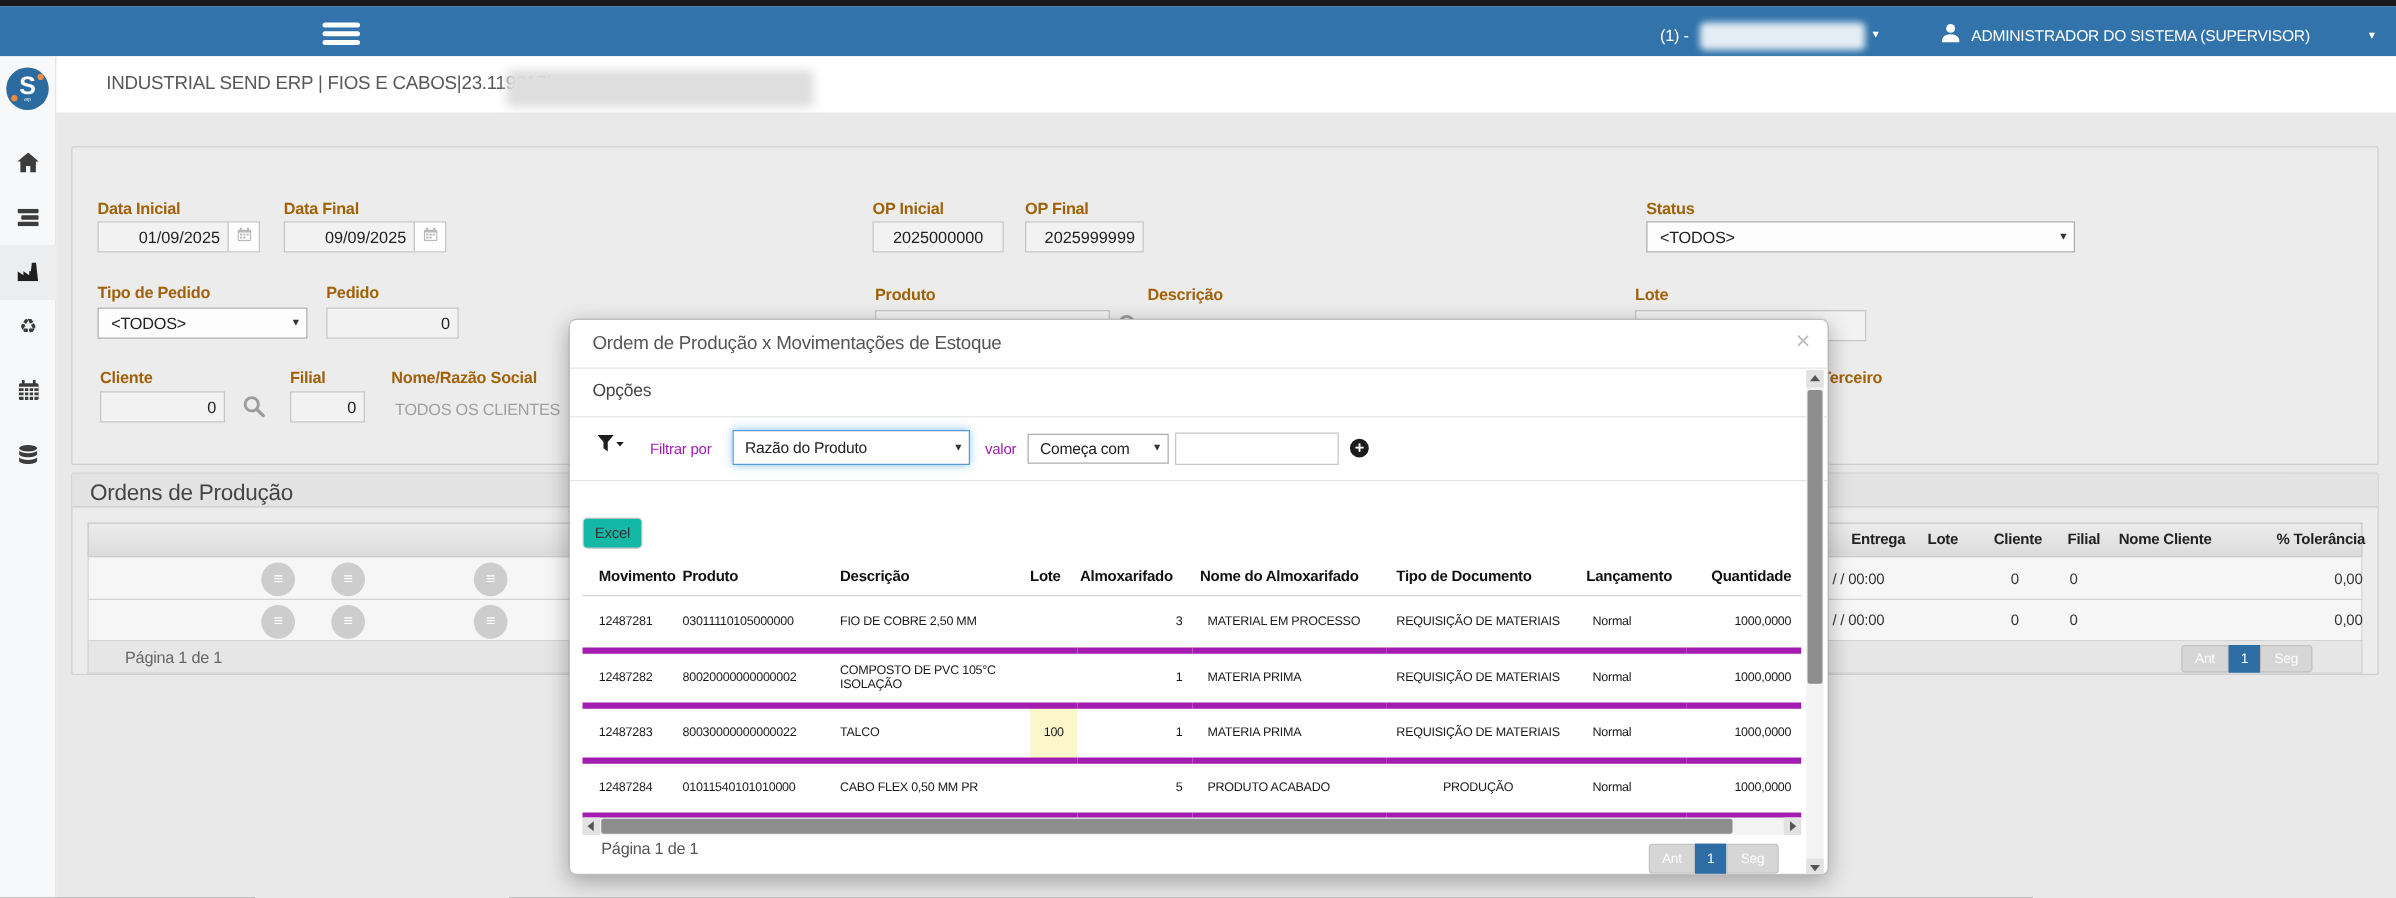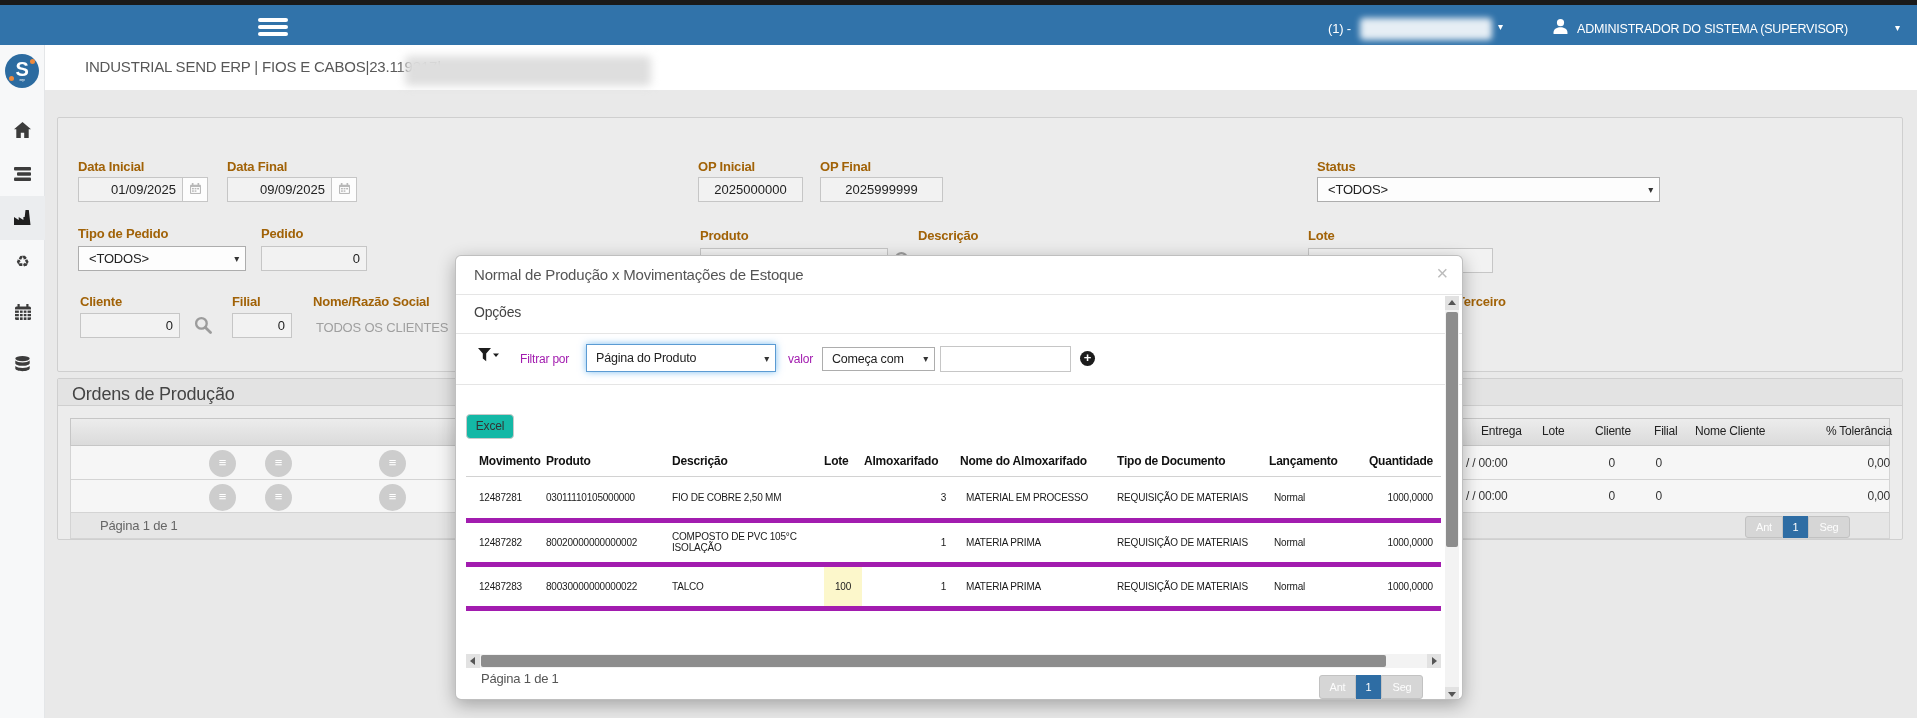--- a/index.html
+++ b/index.html
@@ -59,21 +59,21 @@
   .muted-value { position:absolute; font-size:13px; color:#9f9f9f; }
   .search-ico { position:absolute; cursor:pointer; }
 
   
   .ot-header { position:absolute; left:70px; width:1820px; height:28px;
                background:linear-gradient(#ececec,#dbdbdb); border:1px solid #c6c6c6; }
   .ot-row { position:absolute; left:70px; width:1820px; background:#f6f6f6;
             border-left:1px solid #d4d4d4; border-right:1px solid #d4d4d4; border-bottom:1px solid #d4d4d4; }
   .ot-foot { position:absolute; left:70px; width:1820px; height:26px; background:#e6e6e6;
              border:1px solid #d4d4d4; border-top:none; }
-  .ot-h { position:absolute; font-size:12px; font-weight:normal; color:#222; top:424px;padding-left:15px; }
+  .ot-h { position:absolute; font-size:12px; font-weight:bold; color:#222; top:424px;padding-left:15px; }
   .ot-v { position:absolute; font-size:12px; color:#333; }
   .circle-btn { position:absolute; width:27px; height:27px; border-radius:50%; background:#cdcdcd;
                 color:#fff; text-align:center; line-height:26px; font-size:13px; cursor:pointer; }
   .page-label { position:absolute; font-size:13px; color:#666; }
   .pg-btn { position:absolute; height:22px; background:#d6d6d6; border:1px solid #c2c2c2; color:#fdfdfd;
             font-size:11px; text-align:center; line-height:20px; cursor:pointer; }
   .pg-btn.active { background:#2e6da4; border-color:#2e6da4; color:#fff; }
 
   
   .modal { position:absolute; left:455px; top:255px; width:1008px; height:445px; background:#fff;
@@ -251,21 +251,21 @@
           <rect x="7.8" y="5.4" width="2" height="1.6"></rect>
           <rect x="2.2" y="8" width="2" height="1.6"></rect>
           <rect x="5" y="8" width="2" height="1.6"></rect>
         </g>
       </svg>
   </div>
 
   <span class="flabel" style="left:698px; top:159px;">OP Inicial</span>
   <input class="tbox" style="left: 698px; top: 177px; width: 105px; text-align: center;" value="2025000000">
   <span class="flabel" style="left:820px; top:159px;">OP Final</span>
-  <input class="tbox" style="left: 820px; top: 177px; width: 123px; text-align: center;" value="2025999999">
+  <input class="tbox" style="left: 820px; top: 177px; width: 95px; text-align: right;" value="2025999999">
 
   <span class="flabel" style="left:1317px; top:159px;">Status</span>
   <div class="sel" style="left:1317px; top:177px; width:343px;">
     <span>&lt;TODOS&gt;</span>
     <span class="sel-caret">▾</span>
   </div>
 
   <span class="flabel" style="left:78px; top:226px;">Tipo de Pedido</span>
   <div class="sel" style="left:78px; top:246px; width:168px;">
     <span>&lt;TODOS&gt;</span>
@@ -331,36 +331,36 @@
   <span class="ot-v" style="left:1625px; top:489px; width:37px; text-align:right;">0</span>
   <span class="ot-v" style="left:1780px; top:489px; width:110px; text-align:right;">0,00</span>
 
   <div class="ot-foot" style="top:513px;"></div>
   <span class="page-label" style="left:100px; top:518px;">Página 1 de 1</span>
   <div class="pg-btn" style="left:1745px; top:516px; width:38px; border-radius:3px 0 0 3px;">Ant</div>
   <div class="pg-btn active" style="left:1783px; top:516px; width:25px;">1</div>
   <div class="pg-btn" style="left:1808px; top:516px; width:42px; border-radius:0 3px 3px 0;">Seg</div>
 
   <div class="modal">
-    <span class="m-title">Normal de Produção x Movimentações de Estoque</span>
+    <span class="m-title">Ordem de Produção x Movimentações de Estoque</span>
     <span class="m-close">×</span>
     <div class="m-line" style="top:38px;"></div>
 
     <span class="m-options">Opções</span>
     <div class="m-line" style="top:77px;"></div>
 
     <span class="abs" style="left:22px; top:92px;">
       <svg width="22" height="15" viewBox="0 0 22 15">
           <path fill="#1d1d1d" d="M0 0h13L8.2 5.6v7.6L4.8 10.6V5.6z"></path>
           <path fill="#1d1d1d" d="M15 5.5l3 3.6 3-3.6z"></path>
         </svg>
     </span>
     <span class="m-small" style="left:64px; top:96px;">Filtrar por</span>
     <div class="m-sel focused" style="left:130px; top:88px; width:190px; height:28px; line-height:26px;">
-      <span>Página do Produto</span>
+      <span>Razão do Produto</span>
       <span class="sel-caret" style="top:1px;">▾</span>
     </div>
     <span class="m-small" style="left:332px; top:96px;">valor</span>
     <div class="m-sel" style="left:366px; top:91px; width:113px; height:24px; line-height:22px;">
       <span>Começa com</span>
       <span class="sel-caret">▾</span>
     </div>
     <input class="m-input" style="left: 484px; top: 90px; width: 131px;" value="">
     <span class="plus-circle" style="left:624px; top:95px;">+</span>
     <div class="m-line" style="top:128px;"></div>
@@ -419,20 +419,31 @@
           <td class="p-mov">12487283</td>
           <td class="p-prod">80030000000000022</td>
           <td class="p-desc">TALCO</td>
           <td class="p-lote lote-hl">100</td>
           <td class="p-alm">1</td>
           <td class="p-nome">MATERIA PRIMA</td>
           <td class="p-tipo">REQUISIÇÃO DE MATERIAIS</td>
           <td class="p-lanc">Normal</td>
           <td class="p-qtd">1000,0000</td>
         </tr>
+        <tr>
+          <td class="p-mov">12487284</td>
+          <td class="p-prod">01011540101010000</td>
+          <td class="p-desc">CABO FLEX 0,50 MM PR</td>
+          <td class="p-lote"></td>
+          <td class="p-alm">5</td>
+          <td class="p-nome">PRODUTO ACABADO</td>
+          <td class="p-tipo">PRODUÇÃO</td>
+          <td class="p-lanc">Normal</td>
+          <td class="p-qtd">1000,0000</td>
+        </tr>
       </tbody>
     </table>
 
     <div class="hscroll">
       <div class="harrow left">
           <span class="tri l"></span>
         </div>
       <div class="hthumb"></div>
       <div class="harrow right">
           <span class="tri r"></span>

